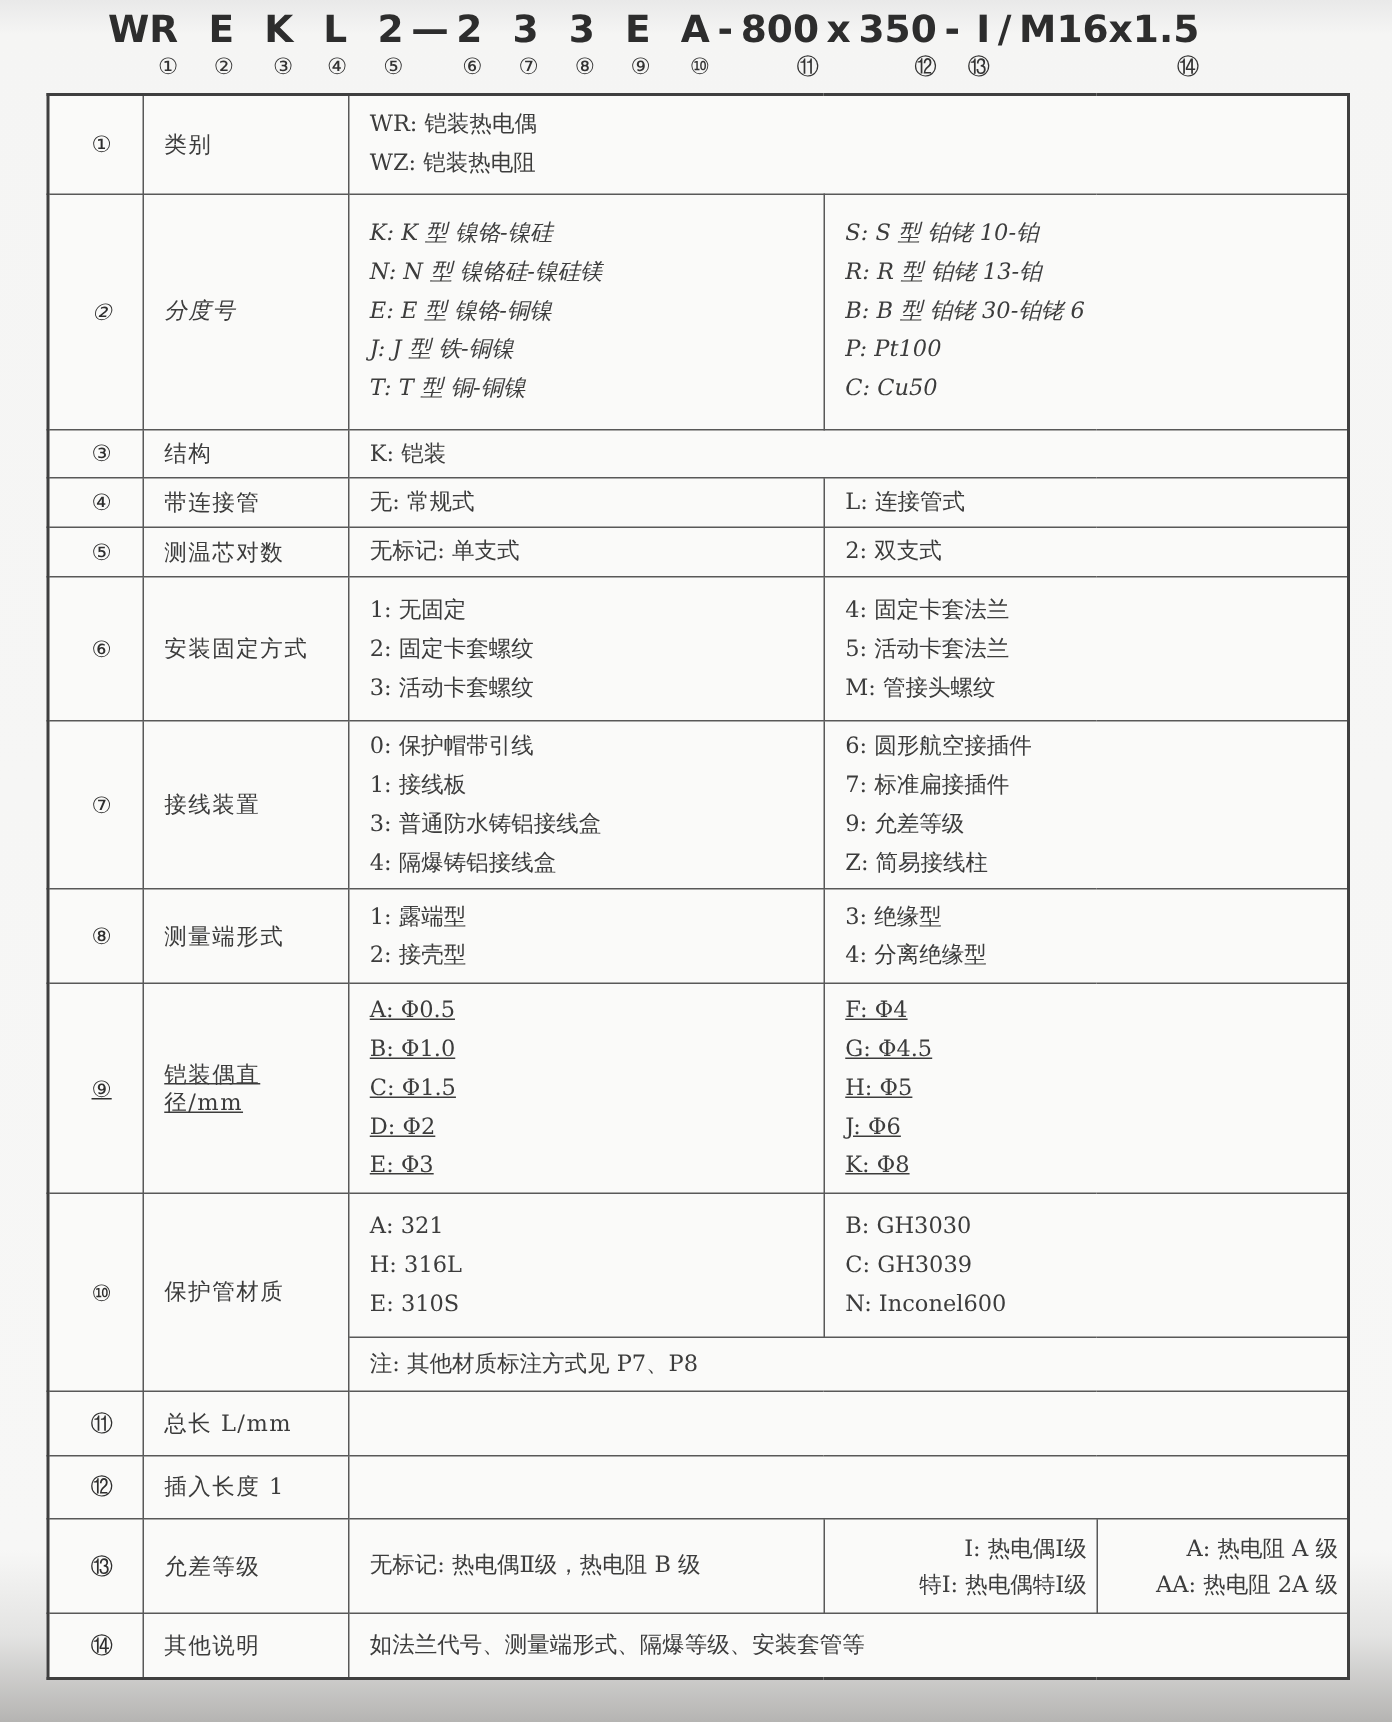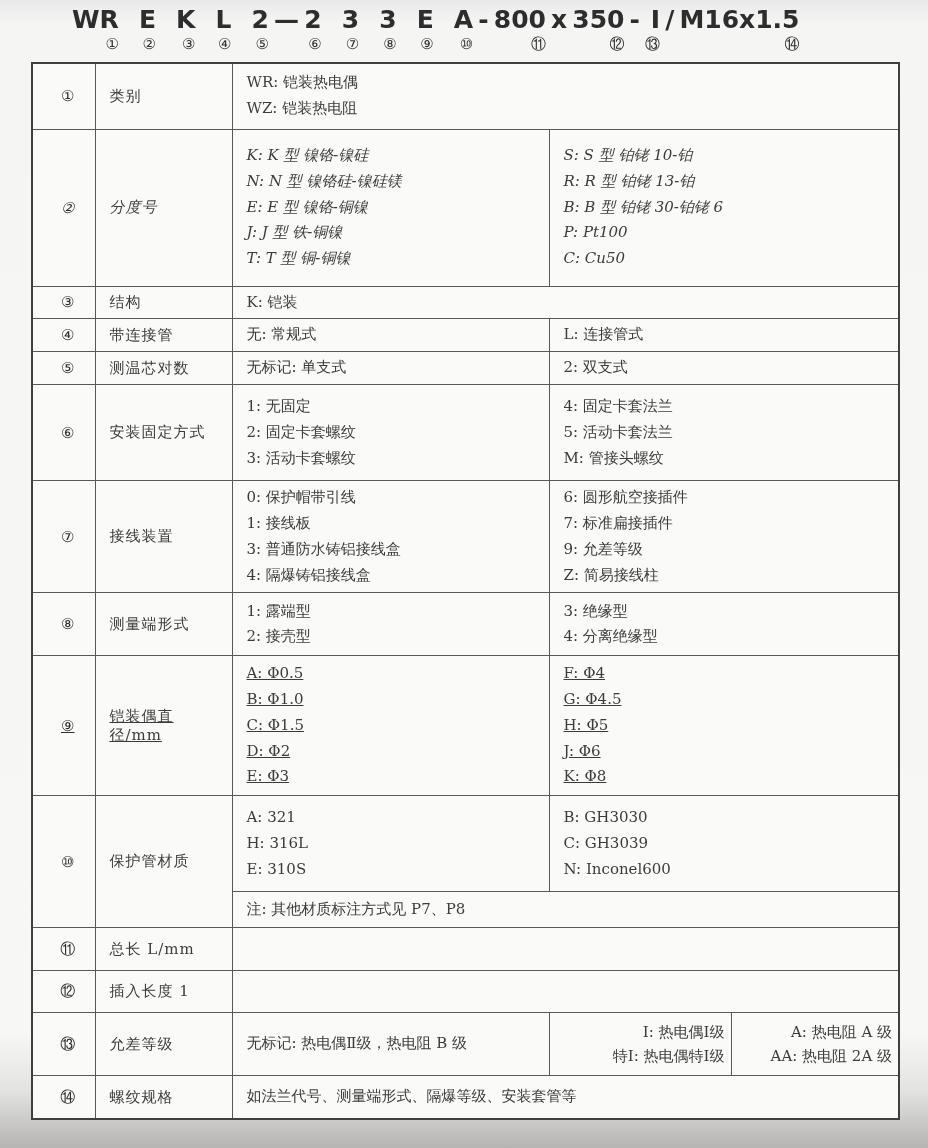--- a/index.html
+++ b/index.html
@@ -325,19 +325,19 @@
 特Ⅰ: 热电偶特Ⅰ级</span>
         </td>
     <td class="center">
           <span class="ml">A: 热电阻 A 级
 AA: 热电阻 2A 级</span>
         </td>
   </tr>
 
   <tr class="r14">
     <td class="num">⑭</td>
-    <td class="label">螺纹规格</td>
+    <td class="label">其他说明</td>
     <td colspan="3">
           <span class="ml">如法兰代号、测量端形式、隔爆等级、安装套管等</span>
         </td>
   </tr>
 </tbody>
   </table>
 
 </body></html>

